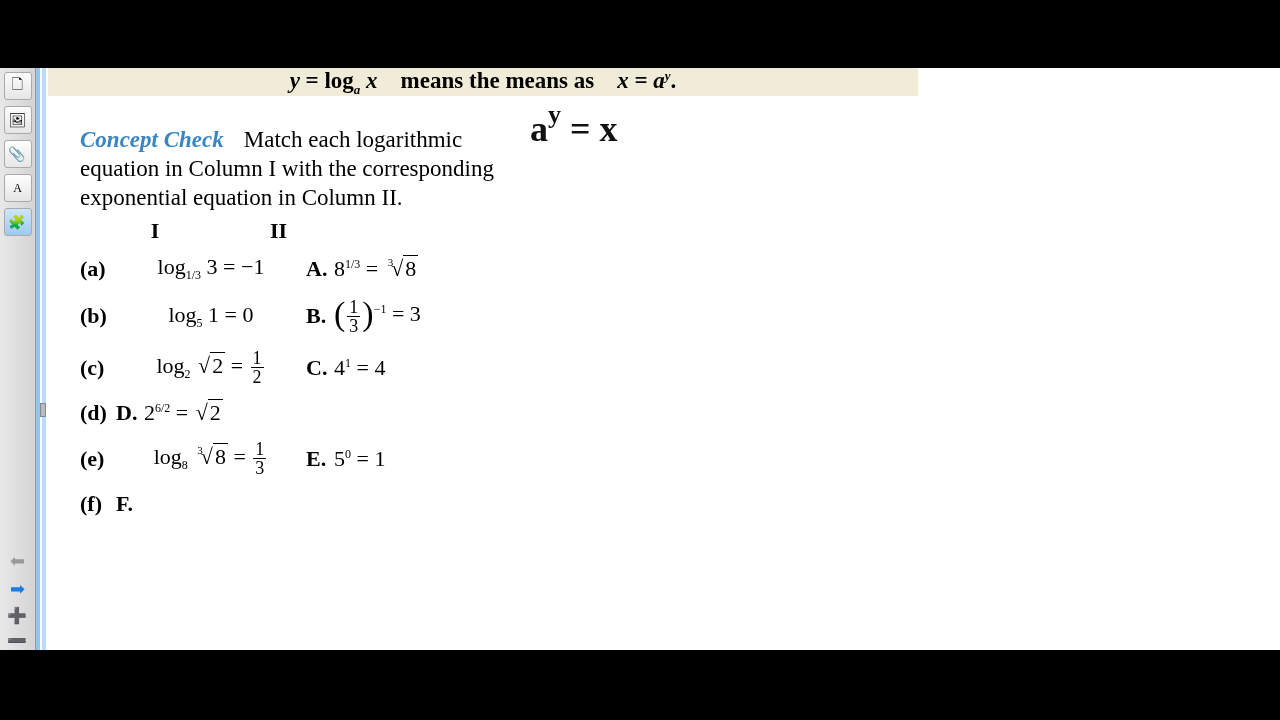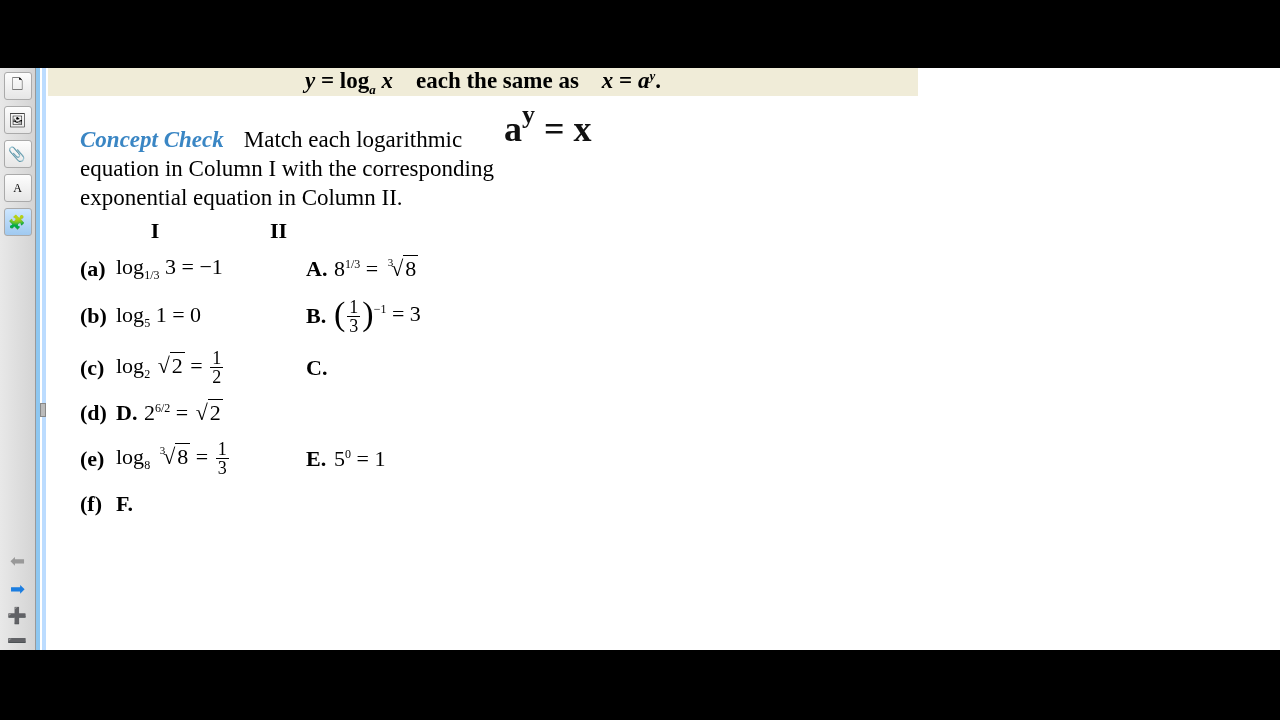--- a/index.html
+++ b/index.html
@@ -86,21 +86,21 @@
     font-weight: bold;
     font-size: 23px;
   }
   .concept-text {
     font-size: 23px;
     line-height: 1.25;
   }
   .annotation {
     position: absolute;
     top: 40px;
-    left: 464px;
+    left: 490px;
     font-family: 'Comic Sans MS', cursive;
     font-size: 36px;
     font-weight: bold;
     color: #111;
   }
   .annotation .sup2 { font-size: 26px; position: relative; top: -18px; }
   .cols {
     position: absolute;
     top: 150px;
     left: 40px;
@@ -114,21 +114,21 @@
   }
   .col-headers .h1 { width: 150px; text-align: center; }
   .col-headers .h2 { width: 190px; margin-left: 40px; }
   .row {
     display: flex;
     align-items: center;
     margin-bottom: 14px;
     font-size: 22px;
   }
   .row .lbl { font-weight: bold; width: 36px; }
-  .row .left { width: 190px; }
+  .row .left { width: 190px; text-align: center; }
   .row .lbl2 { font-weight: bold; width: 28px; }
   .row .right { flex: 1; }
   .sub { font-size: 12px; vertical-align: sub; }
   .sup { font-size: 12px; vertical-align: super; }
   .frac {
     display: inline-flex;
     flex-direction: column;
     align-items: center;
     vertical-align: middle;
     font-size: 18px;
@@ -185,21 +185,21 @@
     <div class="mini-scroll"></div>
 
     <div class="header-band">
       <span style="font-style:italic;">y</span>
       <span>&nbsp;=&nbsp;</span>
       <span>log</span>
       <span class="sub">a</span>
       <span>&nbsp;</span>
       <span style="font-style:italic;">x</span>
       <span>&nbsp;&nbsp;&nbsp;&nbsp;</span>
-      <span>each the same as</span>
+      <span>means the means as</span>
       <span>&nbsp;&nbsp;&nbsp;&nbsp;</span>
       <span style="font-style:italic;">x</span>
       <span>&nbsp;=&nbsp;</span>
       <span style="font-style:italic;">a</span>
       <span class="sup">y</span>
       <span>.</span>
     </div>
 
     <div class="concept-block">
       <span class="concept-title">Concept Check</span>
@@ -234,20 +234,21 @@
                 <span class="den">3</span>
               </span><span class="bigparen">)</span><span class="sup">−1</span> = 3</span>
           </div>
           <div class="row">
             <span class="lbl">(c)</span>
             <span class="left">log<span class="sub">2</span> <span class="sqrt"><span class="radicand">2</span></span> = <span class="frac">
                 <span class="num">1</span>
                 <span class="den">2</span>
               </span></span>
             <span class="lbl2">C.</span>
+            <span class="right">4<span class="sup">1</span> = 4</span>
           </div>
           <div class="row">
             <span class="lbl">(d)</span>
             <span class="lbl2">D.</span>
             <span class="right">2<span class="sup">6/2</span> = <span class="sqrt"><span class="radicand">2</span></span></span>
           </div>
           <div class="row">
             <span class="lbl">(e)</span>
             <span class="left">log<span class="sub">8</span> <span class="root-index">3</span><span class="sqrt"><span class="radicand">8</span></span> = <span class="frac">
                 <span class="num">1</span>

